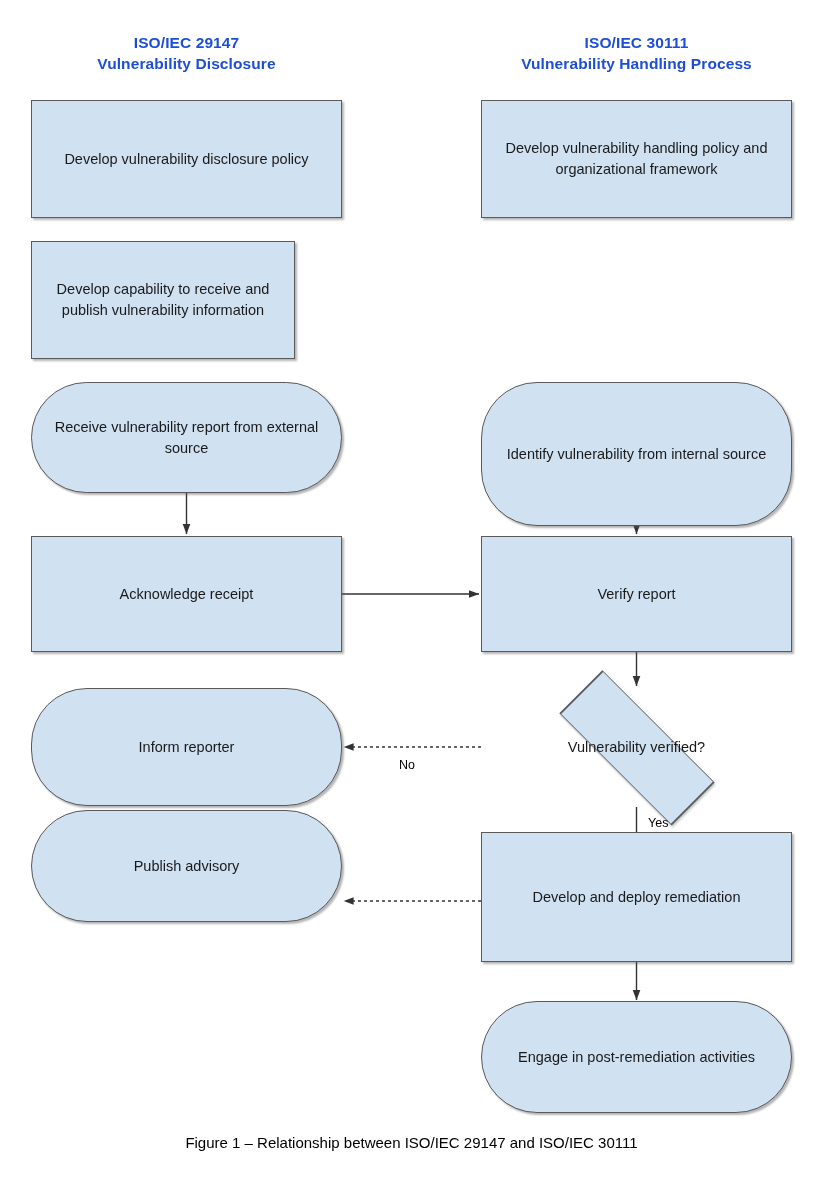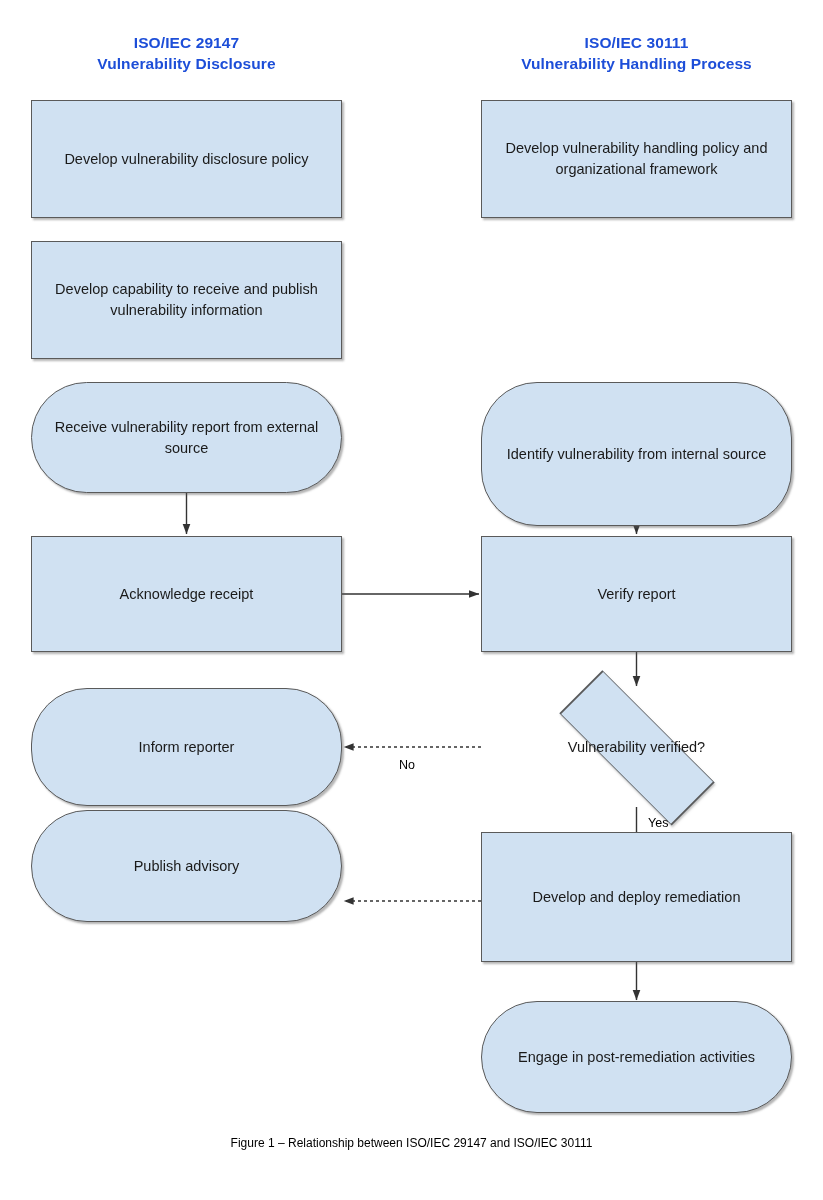--- a/index.html
+++ b/index.html
@@ -87,21 +87,21 @@
     color: #000;
     white-space: nowrap;
   }
 
   #caption {
     position: absolute;
     left: 0;
     top: 1132px;
     width: 823px;
     text-align: center;
-    font-size: 12px;
+    font-size: 15px;
     line-height: 22px;
     color: #000;
   }
 
   svg#connectors {
     position: absolute;
     left: 0; top: 0;
     width: 823px;
     height: 1200px;
     pointer-events: none;
@@ -145,21 +145,21 @@
 
     <line x1="481" y1="901" x2="344" y2="901" stroke="#333333" stroke-width="1.3" stroke-dasharray="3,3" marker-end="url(#arrowDash)"></line>
 
     <line x1="636.5" y1="959" x2="636.5" y2="1000" stroke="#333333" stroke-width="1.4" marker-end="url(#arrowSolid)"></line>
   </svg>
 
   <div class="node process" style="left:31px; top:100px; width:311px; height:118px;">
     <div class="label">Develop vulnerability disclosure policy</div>
   </div>
 
-  <div class="node process" style="left:31px; top:241px; width:311px; height:118px;">
+  <div class="node process" style="left:31px; top:241px; width:264px; height:118px;">
     <div class="label">Develop capability to receive and publish vulnerability information</div>
   </div>
 
   <div class="node terminal" style="left:31px; top:382px; width:311px; height:111px;justify-content:center;">
     <div class="label">Receive vulnerability report from external source</div>
   </div>
 
   <div class="node process" style="left:31px; top:536px; width:311px; height:116px;">
     <div class="label">Acknowledge receipt</div>
   </div>

